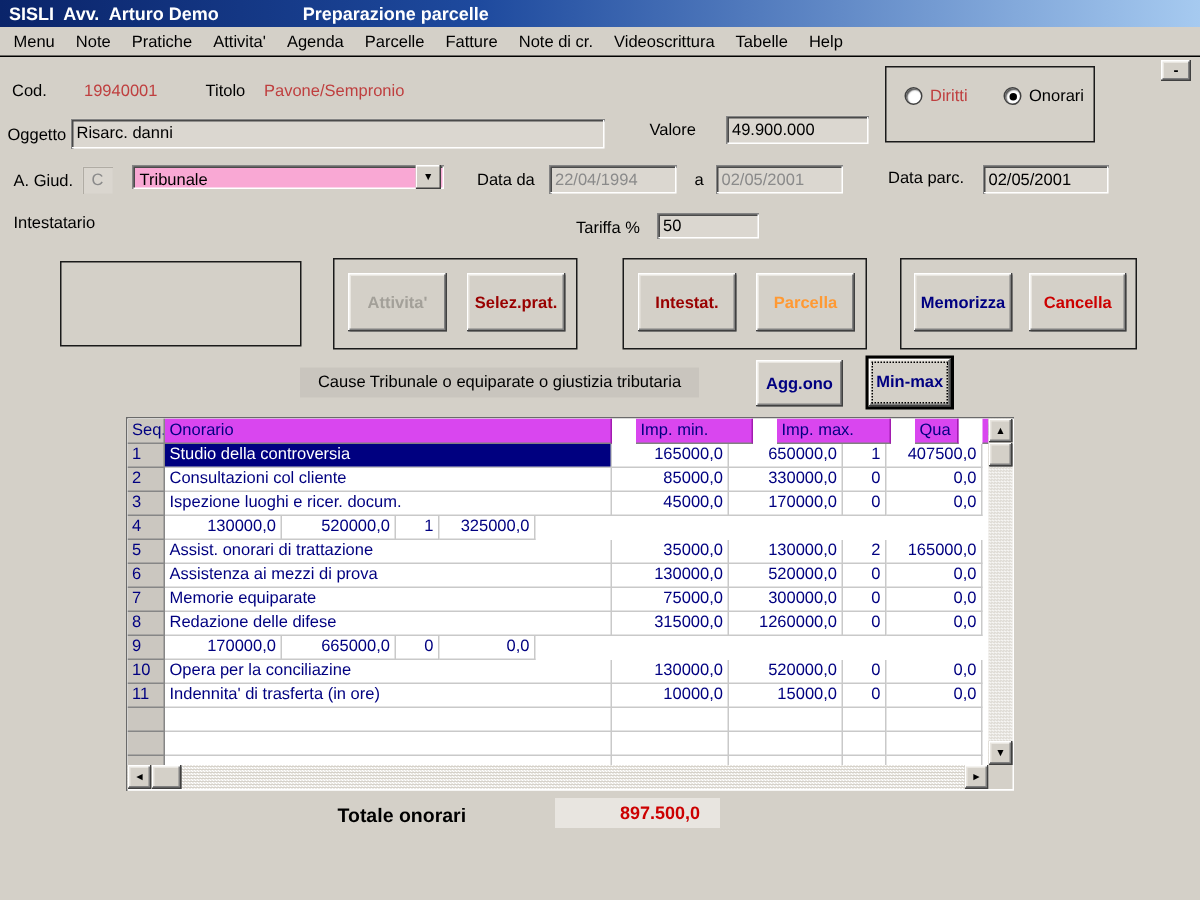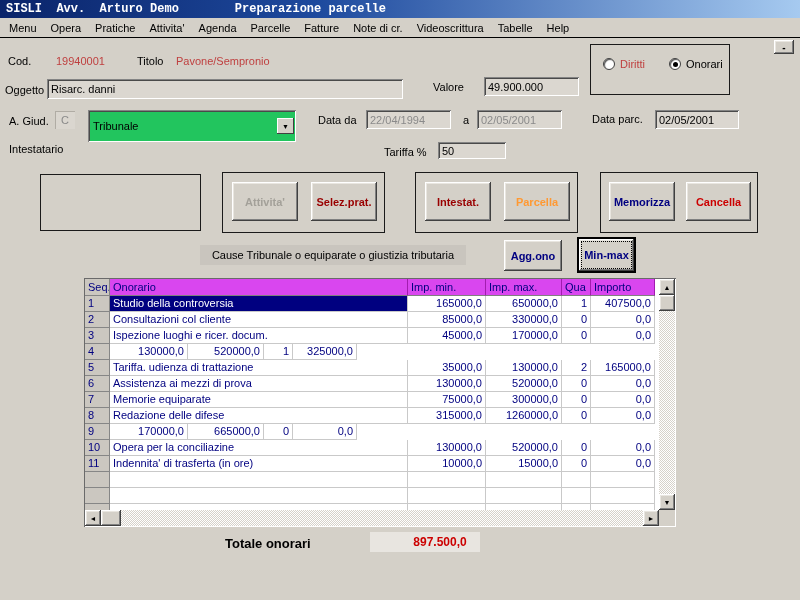--- a/index.html
+++ b/index.html
@@ -10,21 +10,21 @@
     font-family:"Liberation Sans", sans-serif;
     font-size:11px; color:#000;
   }
   .abs { position:absolute; }
 
   
   .titlebar {
     left:0; top:0; width:800px; height:18px;
     background:linear-gradient(90deg,#0a246a 0%,#1e4a9e 40%,#a6caf0 100%);
     color:#fff; font-weight:bold; font-size:12px;
-    display:flex; align-items:center;font-family:Liberation Mono, monospace;
+    display:flex; align-items:center;
   }
   .titlebar .app { margin-left:6px; white-space:pre; }
   .titlebar .wtitle { margin-left:56px; white-space:pre; }
 
   
   .menubar {
     left:0; top:18px; width:800px; height:20px;
     background:#d4d0c8; border-bottom:1px solid #000;
     display:flex; align-items:center; padding-left:2px;
   }
@@ -61,23 +61,23 @@
   .radio-item { position:absolute; display:flex; align-items:center; gap:5px; }
   .radio-circle {
     width:12px; height:12px; border-radius:50%; background:#fff;
     box-shadow: inset 1px 1px 1px #555; border:1px solid #404040;
     display:flex; align-items:center; justify-content:center;
   }
   .radio-circle.sel::after { content:""; width:5px; height:5px; border-radius:50%; background:#000; }
 
   
   .combo {
-    left:88px; top:110px; width:208px; height:32px; position:absolute; background:#22c55e;
+    left:88px; top:110px; width:208px; height:16px; position:absolute; background:#f9a8d4;
     box-shadow: inset 1px 1px 0 #848484, inset -1px -1px 0 #fff, inset 2px 2px 0 #4a4a4a;
-    display:flex; align-items:center;
+    display:flex; align-items:flex-end;
   }
   .combo .val { flex:1; padding-left:5px; }
   .combo .arrowbtn {
     width:17px; height:16px; margin-right:2px; background:#d4d0c8;
     box-shadow: inset -1px -1px 0 #404040, inset 1px 1px 0 #fff;
     display:flex; align-items:center; justify-content:center; font-size:7px;
   }
 
   .infobanner {
     left:200px; top:245px; width:266px; height:20px; position:absolute;
@@ -99,21 +99,21 @@
   .trow.hdr { height:17px; }
   .tc { flex:none; padding:0 3px; line-height:15px; white-space:nowrap; overflow:hidden; color:#000080; border-right:1px solid #c9c9c9; border-bottom:1px solid #c9c9c9; }
   .hdr .tc { background:#d946ef; border-right:1px solid #a21caf; border-bottom:1px solid #808080; line-height:16px; }
   .tc.seq { width:25px; background:#cbc7c0; border-right:1px solid #868686; border-bottom:1px solid #868686; }
   .tc.ono { width:298px; }
   .tc.min, .tc.max { text-align:right; }
   .tc.min { width:78px; }
   .tc.max { width:76px; }
   .tc.qua { width:29px; text-align:right; }
   .tc.imp { width:64px; text-align:right; }
-  .hdr .tc.min, .hdr .tc.max, .hdr .tc.qua, .hdr .tc.imp { text-align:left; }
+  .hdr .tc.min, .hdr .tc.max, .hdr .tc.qua, .hdr .tc.imp { text-align:left;margin-left:16px; }
   .tc.selcell { background:#000080; color:#fff; }
 
   .dither { background:repeating-conic-gradient(#ffffff 0% 25%, #d6d2ca 0% 50%) 0 0 / 2px 2px; }
   .vscroll { display:flex; flex-direction:column; }
   .hscroll { display:flex; }
   .sbtn {
     flex:none; width:16px; height:16px; background:#d4d0c8;
     box-shadow: inset -1px -1px 0 #404040, inset 1px 1px 0 #fff, inset -2px -2px 0 #808080, inset 2px 2px 0 #e9e6e0;
     display:flex; align-items:center; justify-content:center; font-size:7px; color:#000;
   }
@@ -134,21 +134,21 @@
 </head>
 <body>
 
 <div class="abs titlebar">
   <span class="app">SISLI  Avv.  Arturo Demo</span>
   <span class="wtitle">Preparazione parcelle</span>
 </div>
 
 <div class="abs menubar" id="menubar">
     <span>Menu</span>
-    <span>Opera</span>
+    <span>Note</span>
     <span>Pratiche</span>
     <span>Attivita'</span>
     <span>Agenda</span>
     <span>Parcelle</span>
     <span>Fatture</span>
     <span>Note di cr.</span>
     <span>Videoscrittura</span>
     <span>Tabelle</span>
     <span>Help</span>
   </div>
@@ -247,21 +247,21 @@
       </div>
       <div class="trow">
         <div class="tc seq">4</div>
         <div class="tc min">130000,0</div>
         <div class="tc max">520000,0</div>
         <div class="tc qua">1</div>
         <div class="tc imp">325000,0</div>
       </div>
       <div class="trow">
         <div class="tc seq">5</div>
-        <div class="tc ono">Tariffa. udienza di trattazione</div>
+        <div class="tc ono">Assist. onorari di trattazione</div>
         <div class="tc min">35000,0</div>
         <div class="tc max">130000,0</div>
         <div class="tc qua">2</div>
         <div class="tc imp">165000,0</div>
       </div>
       <div class="trow">
         <div class="tc seq">6</div>
         <div class="tc ono">Assistenza ai mezzi di prova</div>
         <div class="tc min">130000,0</div>
         <div class="tc max">520000,0</div>

